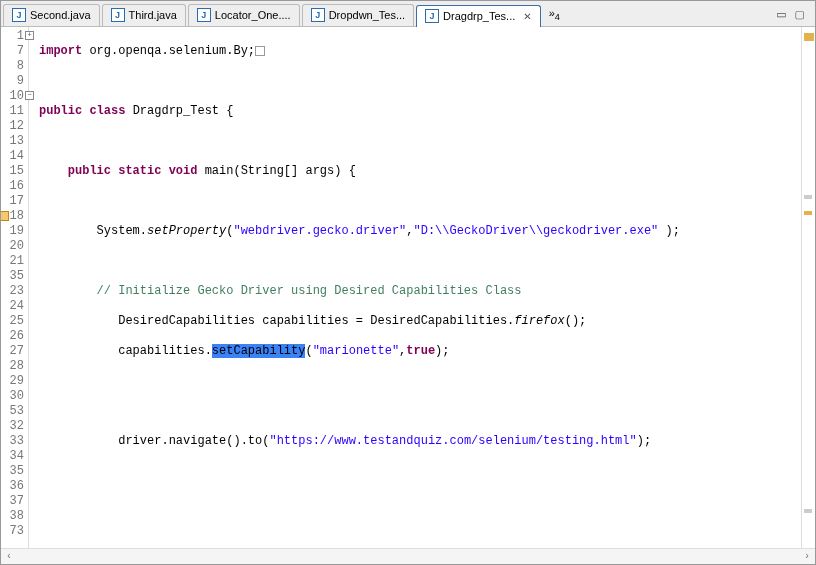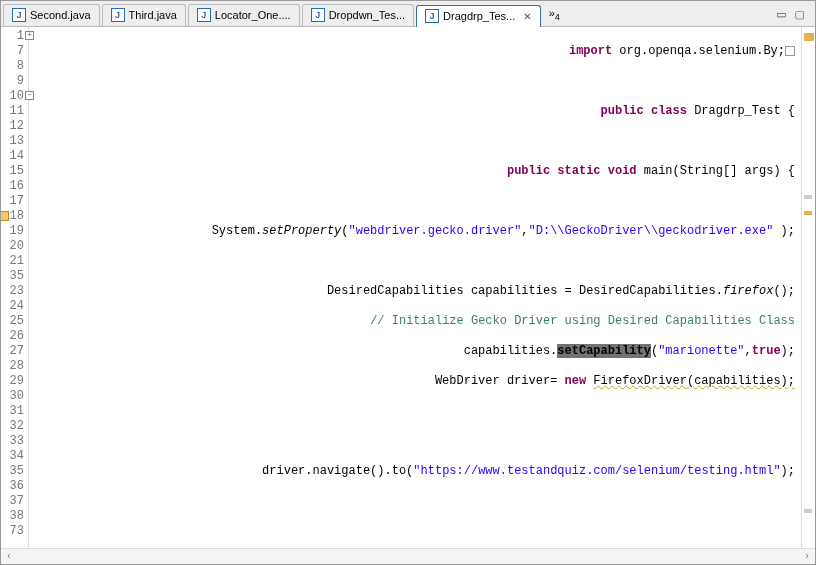--- a/index.html
+++ b/index.html
@@ -118,28 +118,27 @@
       border:1px solid #b88a22;
     }
     .code {
       flex: 1;
       white-space: pre;
       font-size: 12px;
       line-height: 15px;
       padding: 2px 6px 0 10px;
       overflow: hidden;
       background:#fff;
-      text-align:right;
     }
     .code .line { height:15px; }
     .kw { color: #7f0055; font-weight: bold; }
     .cm { color: #3f7f5f; }
     .st { color: #2a00ff; }
     .it { font-style: italic; margin-top: 26px; }
-    .hl-sel { background: #737373; font-weight: bold; }
+    .hl-sel { background: #3b82f6; }
     .strike { text-decoration: line-through; }
     .wavy { text-decoration: underline wavy #c7a11a; text-decoration-thickness:1px;}
     .import-box { border:1px solid #999; display:inline-block; width:10px; height:10px; vertical-align:middle; background:#fff;}
     .overview-ruler {
       width: 14px;
       background: #fff;
       border-left:1px solid #ddd;
       position:relative;
     }
     .ruler-warn { position:absolute; left:2px; width:8px; height:4px; background:#e3b24d;}
@@ -210,44 +209,43 @@
     <div class="ln"><span>21</span></div>
     <div class="ln"><span>35</span></div>
     <div class="ln"><span>23</span></div>
     <div class="ln"><span>24</span></div>
     <div class="ln"><span>25</span></div>
     <div class="ln"><span>26</span></div>
     <div class="ln"><span>27</span></div>
     <div class="ln"><span>28</span></div>
     <div class="ln"><span>29</span></div>
     <div class="ln"><span>30</span></div>
-    <div class="ln"><span>31</span></div>
+    <div class="ln"><span>53</span></div>
     <div class="ln"><span>32</span></div>
     <div class="ln"><span>33</span></div>
     <div class="ln"><span>34</span></div>
     <div class="ln"><span>35</span></div>
     <div class="ln"><span>36</span></div>
     <div class="ln"><span>37</span></div>
     <div class="ln"><span>38</span></div>
     <div class="ln"><span>73</span></div>
   </div>
 
   <div class="code">
 <div class="line"><span class="kw">import</span><span> org.openqa.selenium.By;</span><span class="import-box"></span></div>
 <div class="line"></div>
 <div class="line"><span class="kw">public</span><span class="kw"> class</span><span> Dragdrp_Test {</span></div>
 <div class="line"></div>
 <div class="line">    <span class="kw">public static void</span><span> main(String[] args) {</span></div>
 <div class="line"></div>
 <div class="line">        <span>System.</span><span class="it">setProperty</span><span>(</span><span class="st">"webdriver.gecko.driver"</span><span>,</span><span class="st">"D:\\GeckoDriver\\geckodriver.exe"</span><span> );</span></div>
 <div class="line"></div>
+<div class="line">        <span class="cm">// Initialize Gecko Driver using Desired Capabilities Class</span></div>
 <div class="line">           <span>DesiredCapabilities capabilities = DesiredCapabilities.</span><span class="it">firefox</span><span>();</span></div>
-<div class="line">        <span class="cm">// Initialize Gecko Driver using Desired Capabilities Class</span></div>
 <div class="line">           <span>capabilities.</span><span class="hl-sel">setCapability</span><span>(</span><span class="st">"marionette"</span><span>,</span><span class="kw">true</span><span>);</span></div>
-<div class="line">           <span>WebDriver driver= </span><span class="kw">new</span><span> </span><span class="strike wavy">FirefoxDriver</span><span class="wavy">(capabilities);</span></div>
 <div class="line"></div>
 <div class="line"></div>
 <div class="line">           <span>driver.navigate().to(</span><span class="st">"https://www.testandquiz.com/selenium/testing.html"</span><span>);</span></div>
 
 
 
 
 
 
 

